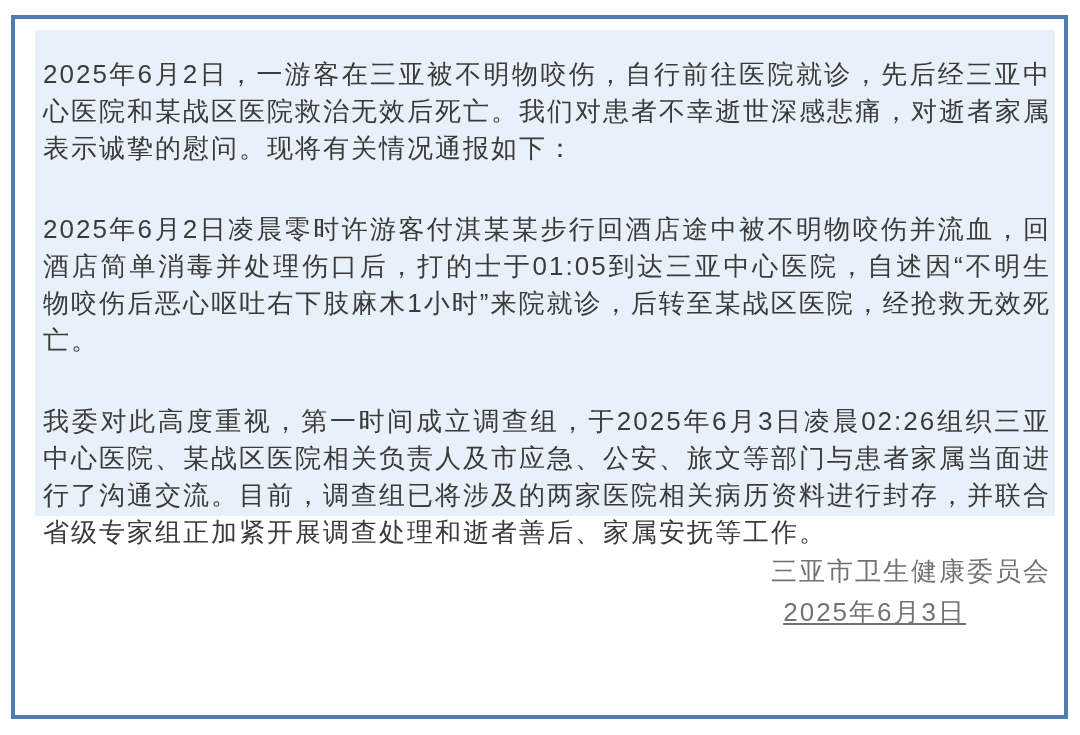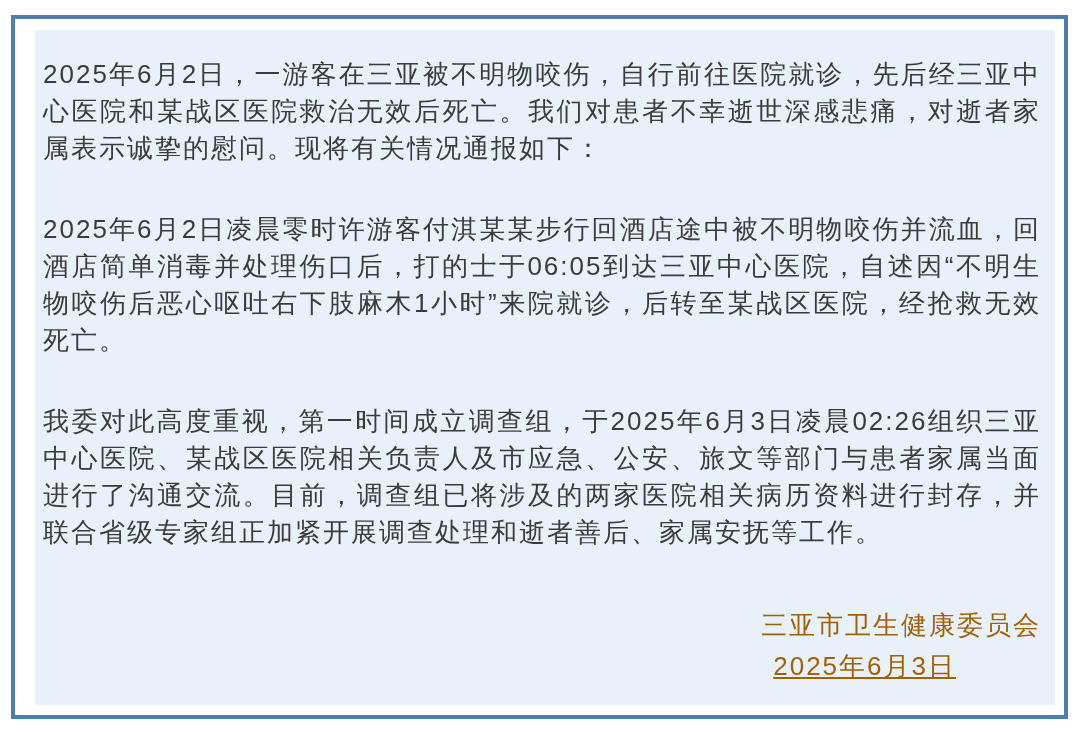--- a/index.html
+++ b/index.html
@@ -22,58 +22,57 @@
     height: 704px;
     border: 4px solid #4f7db0;
     box-sizing: border-box;
     background: #ffffff;
   }
   .panel {
     position: absolute;
     left: 20px;
     top: 11px;
     width: 1020px;
-    height: 675px;
+    height: 486px;
     background: #e8f0f9;
     box-sizing: border-box;
-    padding: 26px 14px 15px 8px;
+    padding: 26px 4px 15px 8px;
   }
   .notice-text p {
     margin: 0 0 44px 0;
     font-size: 26px;
     line-height: 37px;
     color: #3b3b3b;
     letter-spacing: 2px;
     text-align: justify;
     text-justify: inter-ideograph;
   }
   .notice-text p:last-of-type {
     margin-bottom: 0;
   }
   .signature {
-    margin-top: 54px;
     text-align: right;
     font-size: 26px;
     line-height: 41px;
-    color: #a16207;
+    color: #737373;
     letter-spacing: 2px;
   }
   .signature .sig-date {
     padding-right: 85px;
     text-decoration: underline;
   }
 </style>
 </head>
 <body>
 
 <div class="frame">
   <div class="panel">
     <div class="notice-text">
       <p>2025年6月2日，一游客在三亚被不明物咬伤，自行前往医院就诊，先后经三亚中心医院和某战区医院救治无效后死亡。我们对患者不幸逝世深感悲痛，对逝者家属表示诚挚的慰问。现将有关情况通报如下：</p>
-      <p>2025年6月2日凌晨零时许游客付淇某某步行回酒店途中被不明物咬伤并流血，回酒店简单消毒并处理伤口后，打的士于06:05到达三亚中心医院，自述因“不明生物咬伤后恶心呕吐右下肢麻木1小时”来院就诊，后转至某战区医院，经抢救无效死亡。</p>
+      <p>2025年6月2日凌晨零时许游客付淇某某步行回酒店途中被不明物咬伤并流血，回酒店简单消毒并处理伤口后，打的士于01:05到达三亚中心医院，自述因“不明生物咬伤后恶心呕吐右下肢麻木1小时”来院就诊，后转至某战区医院，经抢救无效死亡。</p>
       <p>我委对此高度重视，第一时间成立调查组，于2025年6月3日凌晨02:26组织三亚中心医院、某战区医院相关负责人及市应急、公安、旅文等部门与患者家属当面进行了沟通交流。目前，调查组已将涉及的两家医院相关病历资料进行封存，并联合省级专家组正加紧开展调查处理和逝者善后、家属安抚等工作。</p>
     </div>
     <div class="signature">
       <div class="sig-org">三亚市卫生健康委员会</div>
       <div class="sig-date">2025年6月3日</div>
     </div>
   </div>
 </div>
 
 </body></html>

